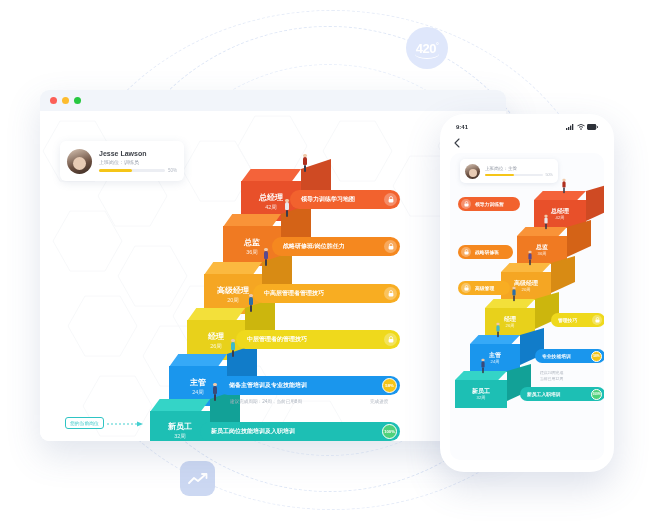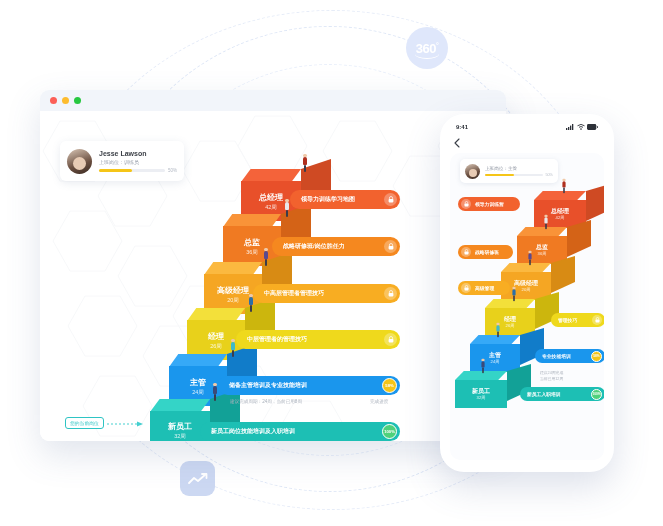--- a/index.html
+++ b/index.html
@@ -194,21 +194,21 @@
 </head>
 <body>
 
 <div id="stage">
 
   <div class="dash-ring ring-a"></div>
   <div class="dash-ring ring-b"></div>
   <div class="dash-ring ring-c"></div>
 
   <div class="badge360">
-    <span class="t"><span>360</span><span class="deg">°</span></span>
+    <span class="t"><span>420</span><span class="deg">°</span></span>
     <span class="arc"></span>
   </div>
 
   <div class="chart-chip">
     <svg width="22" height="16" viewBox="0 0 22 16">
       <polyline points="2,12 7,7 11,10 19,3" fill="none" stroke="#ffffff" stroke-width="1.8" stroke-linecap="round" stroke-linejoin="round"></polyline>
       <polyline points="15,3 19.5,3 19.5,7" fill="none" stroke="#ffffff" stroke-width="1.8" stroke-linecap="round" stroke-linejoin="round"></polyline>
     </svg>
   </div>
 

